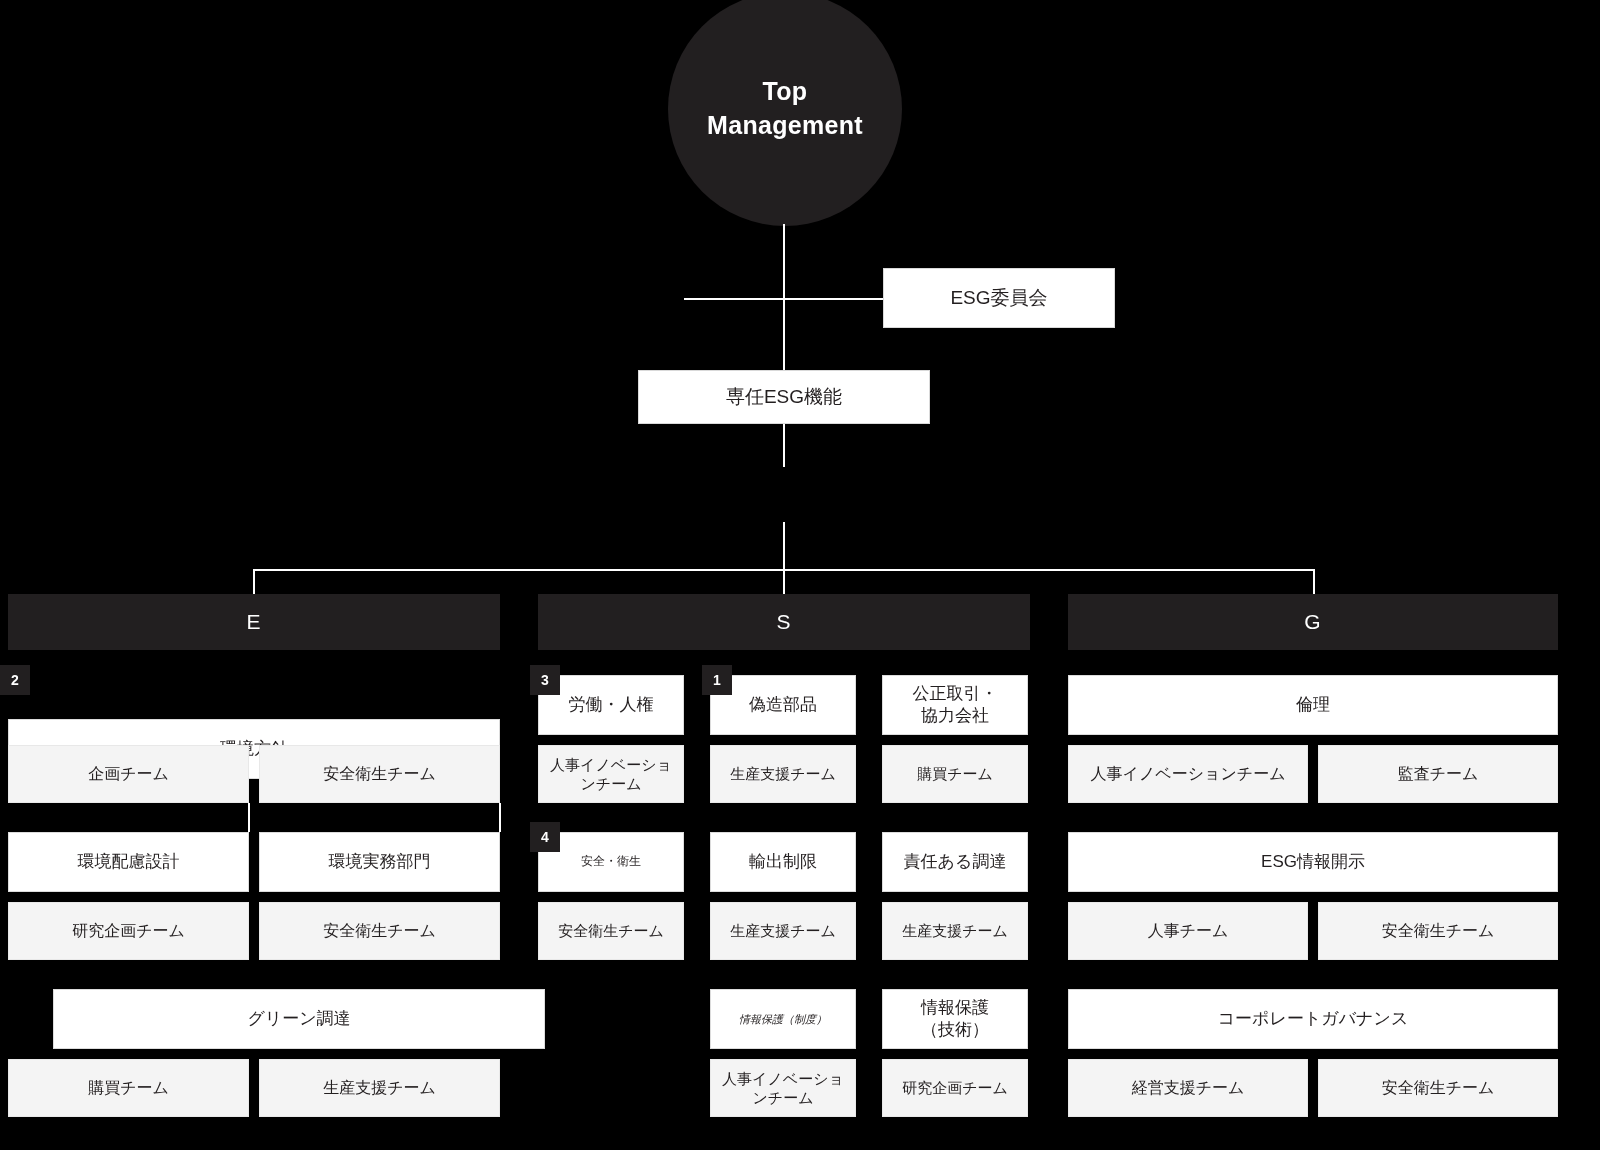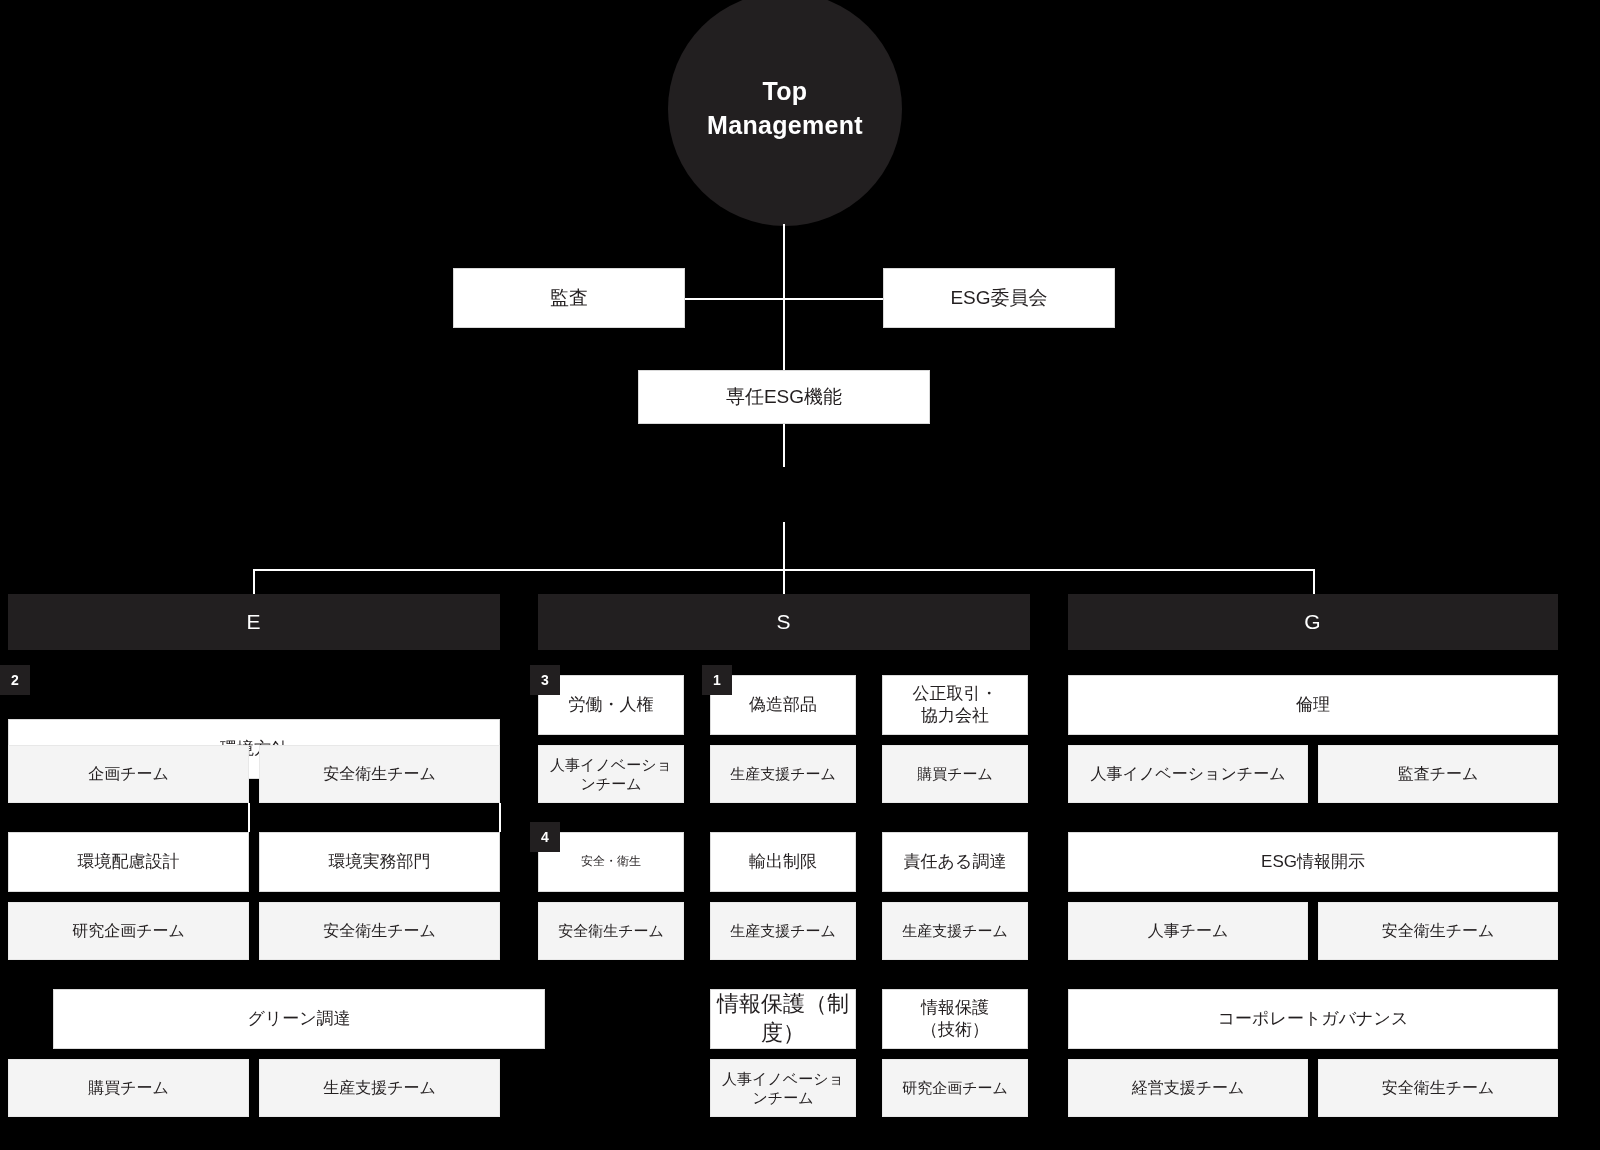--- a/index.html
+++ b/index.html
@@ -88,23 +88,20 @@
   <div class="ln v" style="left:783px; top:224px; height:152px;"></div>
   <div class="ln h" style="left:684px; top:298px; width:100px;"></div>
   <div class="ln h" style="left:783px; top:298px; width:101px;"></div>
   <div class="ln v" style="left:783px; top:423px; height:44px;"></div>
   <div class="ln v" style="left:783px; top:522px; height:48px;"></div>
   <div class="ln h" style="left:253px; top:569px; width:1061px;"></div>
   <div class="ln v" style="left:253px; top:569px; height:25px;"></div>
   <div class="ln v" style="left:783px; top:569px; height:25px;"></div>
   <div class="ln v" style="left:1313px; top:569px; height:25px;"></div>
 
-  <div class="wbox" style="left:453px; top:268px; width:232px; height:60px;">
-    <span>監査</span>
-  </div>
   <div class="wbox" style="left:638px; top:370px; width:292px; height:54px;">
     <span>専任ESG機能</span>
   </div>
   <div class="wbox" style="left:883px; top:268px; width:232px; height:60px;">
     <span>ESG委員会</span>
   </div>
 
   <div id="esg-area">
       <div class="colhead" style="left:8px; top:594px; width:492px; height:56px;">E</div>
       <div class="colhead" style="left:538px; top:594px; width:492px; height:56px;">S</div>
@@ -125,21 +122,21 @@
       <div class="cell topic" style="left:538px; top:675px; width:146px; height:60px; font-size:17px;text-align:right;">労働・人権</div>
       <div class="cell team" style="left:538px; top:745px; width:146px; height:58px; font-size:15px;">人事イノベーションチーム</div>
       <div class="cell topic" style="left:538px; top:832px; width:146px; height:60px; font-size:12px;">安全・衛生</div>
       <div class="cell team" style="left:538px; top:902px; width:146px; height:58px; font-size:15px;">安全衛生チーム</div>
       <div class="badge" style="left:530px; top:665px;">3</div>
       <div class="badge" style="left:530px; top:822px;">4</div>
       <div class="cell topic" style="left:710px; top:675px; width:146px; height:60px; font-size:17px;">偽造部品</div>
       <div class="cell team" style="left:710px; top:745px; width:146px; height:58px; font-size:15px;">生産支援チーム</div>
       <div class="cell topic" style="left:710px; top:832px; width:146px; height:60px; font-size:17px;">輸出制限</div>
       <div class="cell team" style="left:710px; top:902px; width:146px; height:58px; font-size:15px;">生産支援チーム</div>
-      <div class="cell topic" style="left:710px; top:989px; width:146px; height:60px; font-size:22px;">情報保護（制度）</div>
+      <div class="cell topic" style="left:710px; top:989px; width:146px; height:60px; font-size:11px;font-style:italic;">情報保護（制度）</div>
       <div class="cell team" style="left:710px; top:1059px; width:146px; height:58px; font-size:15px;">人事イノベーションチーム</div>
       <div class="badge" style="left:702px; top:665px;">1</div>
       <div class="cell topic" style="left:882px; top:675px; width:146px; height:60px; font-size:17px;">公正取引・<br>協力会社</div>
       <div class="cell team" style="left:882px; top:745px; width:146px; height:58px; font-size:15px;">購買チーム</div>
       <div class="cell topic" style="left:882px; top:832px; width:146px; height:60px; font-size:17px;">責任ある調達</div>
       <div class="cell team" style="left:882px; top:902px; width:146px; height:58px; font-size:15px;">生産支援チーム</div>
       <div class="cell topic" style="left:882px; top:989px; width:146px; height:60px; font-size:17px;">情報保護<br>（技術）</div>
       <div class="cell team" style="left:882px; top:1059px; width:146px; height:58px; font-size:15px;">研究企画チーム</div>
       <div class="cell topic" style="left:1068px; top:675px; width:490px; height:60px;">倫理</div>
       <div class="cell team" style="left:1068px; top:745px; width:240px; height:58px;">人事イノベーションチーム</div>

